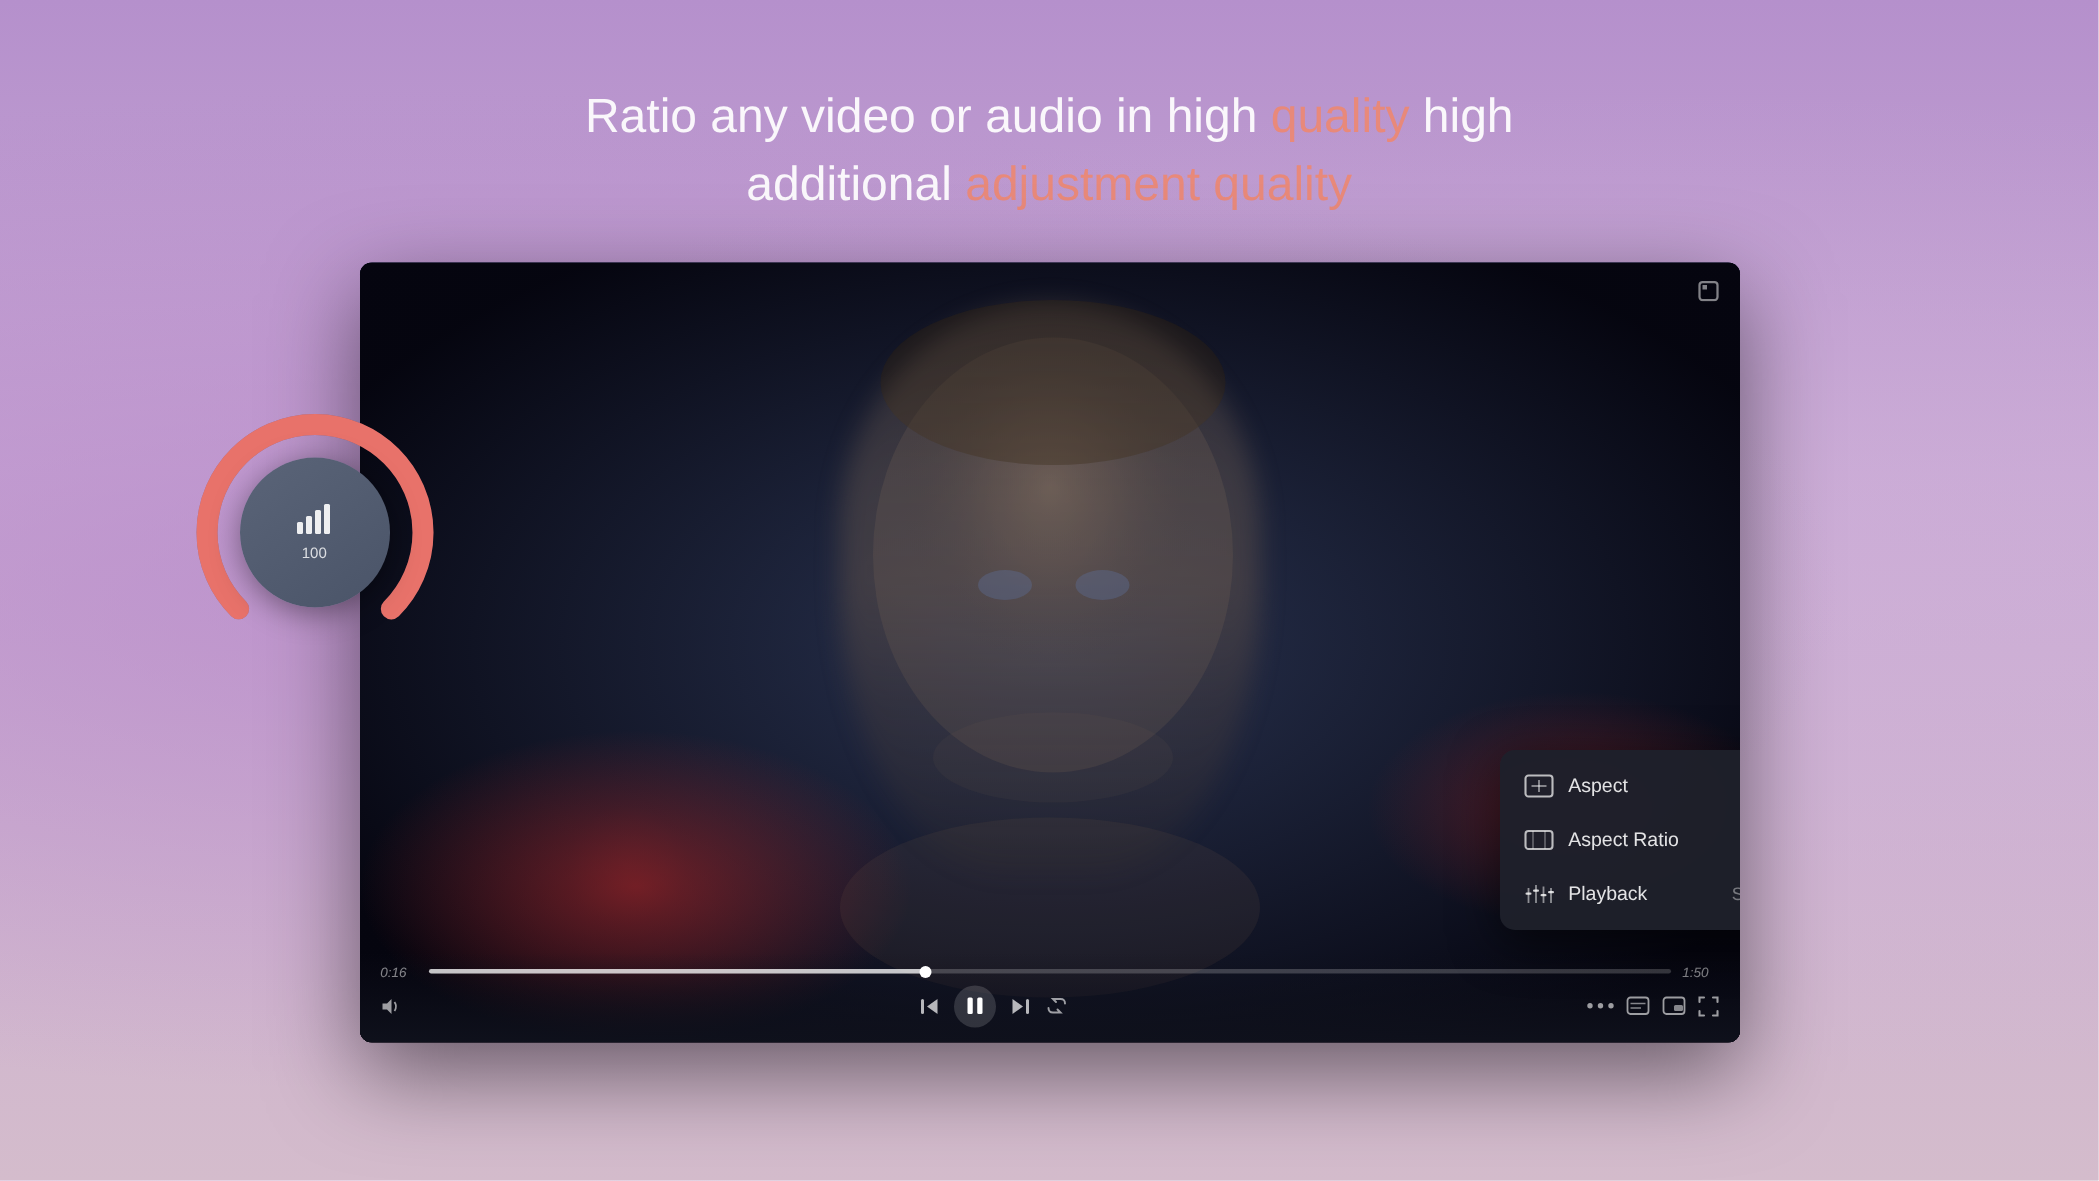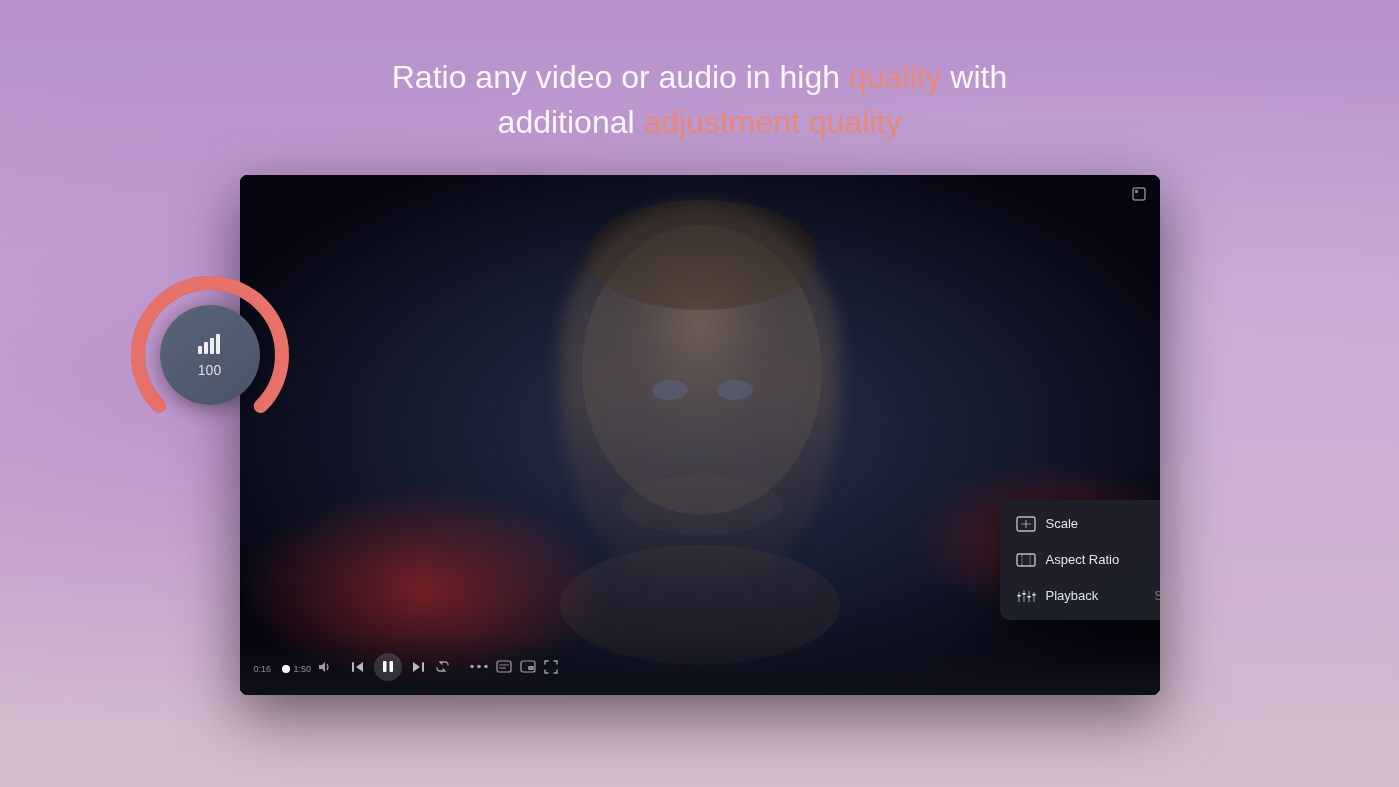--- a/index.html
+++ b/index.html
@@ -102,21 +102,21 @@
     }
 
     .volume-bars-icon {
       color: white;
       font-size: 22px;
       margin-bottom: 2px;
     }
 
     .volume-number {
       color: rgba(255,255,255,0.8);
-      font-size: 14px;
+      font-size: 10px;
       font-weight: 400;
     }
 
     
     .video-screen {
       width: 920px;
       height: 520px;
       background: #1a1a2e;
       border-radius: 8px;
       overflow: hidden;
@@ -238,21 +238,23 @@
 
     
     .controls-bar {
       position: absolute;
       bottom: 0;
       left: 0;
       right: 0;
       height: 60px;
       background: linear-gradient(180deg, rgba(20,22,35,0.0) 0%, rgba(15,17,28,0.95) 100%);
       display: flex;
+      flex-direction: column;
       padding: 0 14px;
+      font-style: italic;
     }
 
     .progress-area {
       display: flex;
       align-items: center;
       gap: 8px;
       padding-top: 8px;
     }
 
     .time-current {
@@ -331,21 +333,21 @@
       display: flex;
       align-items: center;
       gap: 8px;
     }
   </style>
 </head>
 <body>
 
 <div class="headline">
   <div class="headline-text">
-    <span>Ratio any video or audio in high </span><span class="highlight-quality">quality</span><span> with</span>
+    <span>Ratio any video or audio in high </span><span class="highlight-quality">quality</span><span> high</span>
   </div>
   <div class="headline-line2">
     <span>additional </span><span class="highlight-adjustment">adjustment quality</span>
   </div>
 </div>
 
 <div class="player-wrapper">
 
   <div class="volume-knob">
     <svg class="volume-arc-svg" viewBox="0 0 170 170">
@@ -423,21 +425,21 @@
     <div class="context-menu">
 
       <div class="menu-item">
         <div class="menu-item-icon">
           <svg width="20" height="16" viewBox="0 0 20 16" fill="none">
             <rect x="1" y="1" width="18" height="14" rx="2" stroke="rgba(255,255,255,0.7)" stroke-width="1.4" fill="none"></rect>
             <line x1="5" y1="8" x2="15" y2="8" stroke="rgba(255,255,255,0.5)" stroke-width="1.2"></line>
             <line x1="10" y1="4" x2="10" y2="12" stroke="rgba(255,255,255,0.5)" stroke-width="1.2"></line>
           </svg>
         </div>
-        <span class="menu-item-label">Scale</span>
+        <span class="menu-item-label">Aspect</span>
 
       </div>
 
       <div class="menu-item">
         <div class="menu-item-icon">
           <svg width="20" height="16" viewBox="0 0 20 16" fill="none">
             <rect x="1" y="2" width="18" height="12" rx="2" stroke="rgba(255,255,255,0.7)" stroke-width="1.4" fill="none"></rect>
             <line x1="6" y1="2" x2="6" y2="14" stroke="rgba(255,255,255,0.35)" stroke-width="1"></line>
             <line x1="14" y1="2" x2="14" y2="14" stroke="rgba(255,255,255,0.35)" stroke-width="1"></line>
           </svg>

